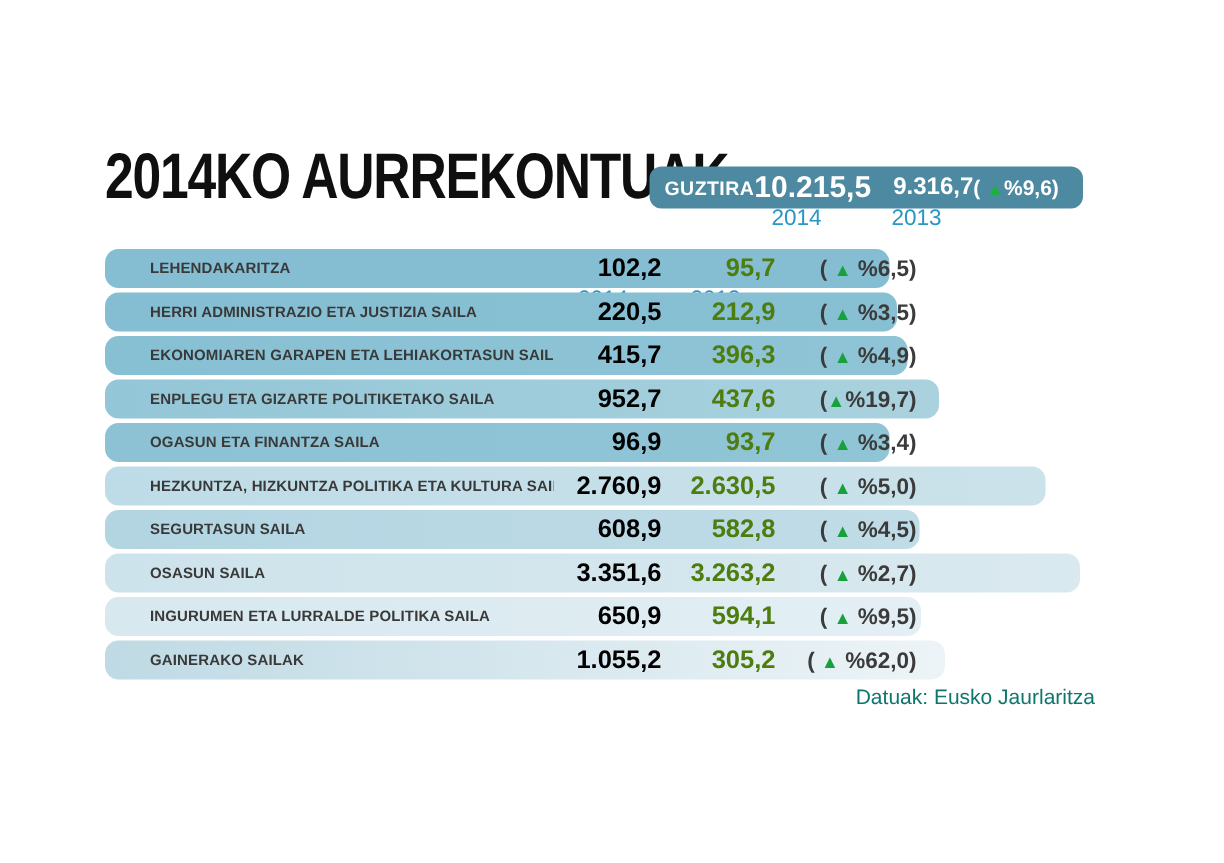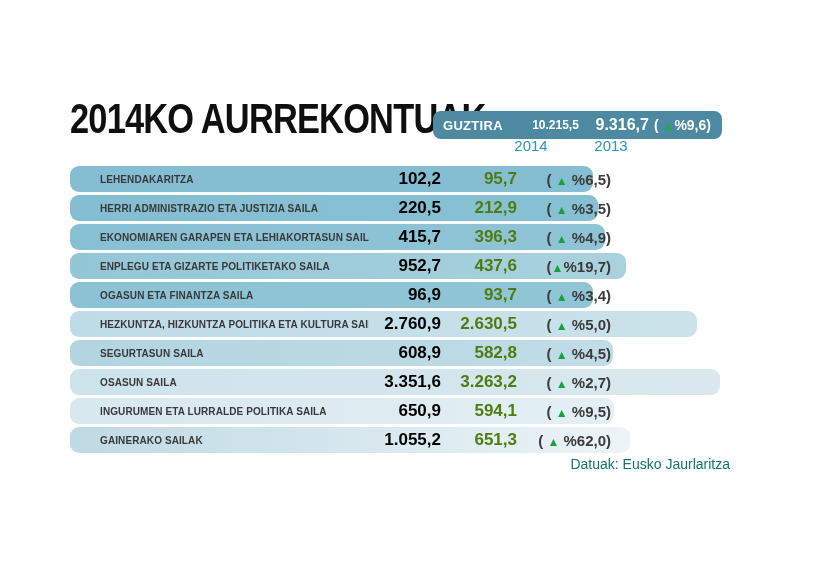--- a/index.html
+++ b/index.html
@@ -25,23 +25,23 @@
   .yl-total-2013{left:579px;top:93px;}
   .yl-rows-2014{left:370px;top:147px;}
   .yl-rows-2013{left:445px;top:147px;}
 
   .total-bar{
     position:absolute;left:433px;top:111px;width:289px;height:28px;
     border-radius:8px;display:flex;align-items:center;
     color:#ffffff;font-weight:bold;
   }
   .total-bar .t-label{flex:0 0 auto;padding-left:10px;font-size:13px;letter-spacing:.3px;}
-  .total-bar .t-2014{width:76px;text-align:right;font-size:12px;}
+  .total-bar .t-2014{width:76px;text-align:left;font-size:20px;}
   .total-bar .t-2013{width:70px;text-align:right;font-size:16px;}
-  .total-bar .t-pct{flex:1;text-align:center;font-size:14px;padding-right:6px;white-space:nowrap;}
+  .total-bar .t-pct{flex:1;text-align:left;font-size:14px;padding-right:6px;white-space:nowrap;}
 
   .rows{position:absolute;left:70px;top:166px;}
   .row{position:relative;height:26px;margin-bottom:3px;}
   .row .bar{position:absolute;left:0;top:0;height:26px;border-radius:9px;}
   .row .content{
     position:absolute;left:0;top:0;width:525px;height:26px;
     display:flex;align-items:center;font-weight:bold;margin-left:16px;
   }
   .row .r-label{flex:1;padding-left:14px;font-size:10px;color:#393939;letter-spacing:.1px;white-space:nowrap;overflow:hidden;}
   .row .r-2014{width:72px;text-align:right;font-size:17px;color:#000000;white-space:nowrap;}
@@ -156,21 +156,21 @@
         <span class="r-2014">650,9</span>
         <span class="r-2013">594,1</span>
         <span class="r-pct"><span>( </span><span class="tri">▲</span><span> %9,5)</span></span>
       </div>
     </div>
       <div class="row">
       <div class="bar" style="width: 560px; background: linear-gradient(90deg, rgb(191, 218, 228), rgb(237, 244, 247));"></div>
       <div class="content">
         <span class="r-label">GAINERAKO SAILAK</span>
         <span class="r-2014">1.055,2</span>
-        <span class="r-2013">651,3</span>
+        <span class="r-2013">305,2</span>
         <span class="r-pct"><span>( </span><span class="tri">▲</span><span> %62,0)</span></span>
       </div>
     </div>
     </div>
 
   <div class="source">Datuak: Eusko Jaurlaritza</div>
 
 </div>
 
 </body></html>

